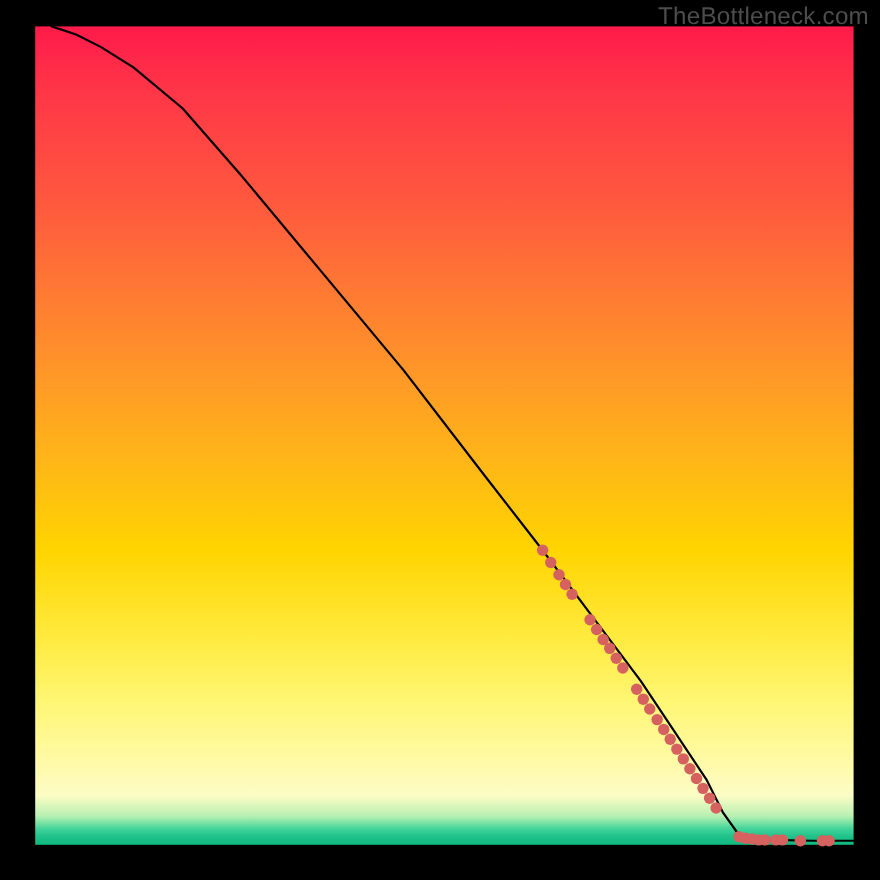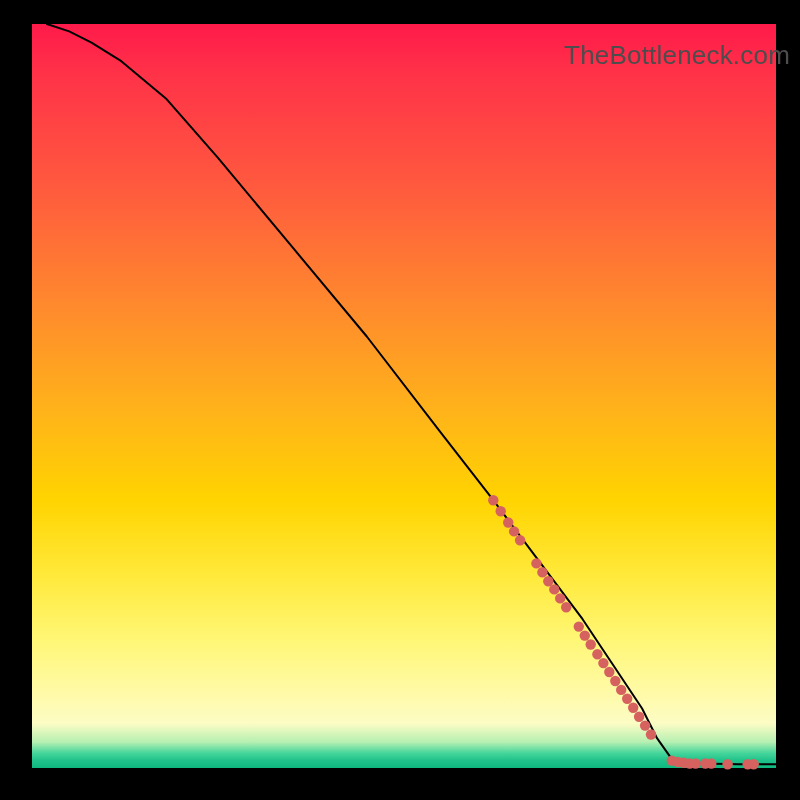--- a/index.html
+++ b/index.html
@@ -15,25 +15,24 @@
     position: relative;
     width: 800px;
     height: 800px;
     background: #000;
   }
   .watermark {
     position: absolute;
     top: 2px;
     right: 10px;
     color: #4d4d4d;
-    font-size: 26px;
+    font-size: 22px;
     font-weight: 400;
     letter-spacing: 0.2px;
     z-index: 30;
-    margin-top: 38px;
   }
   
   .plot {
     position: absolute;
     left: 32px;
     top: 24px;
     width: 744px;
     height: 744px;
   }
   .gradient {

